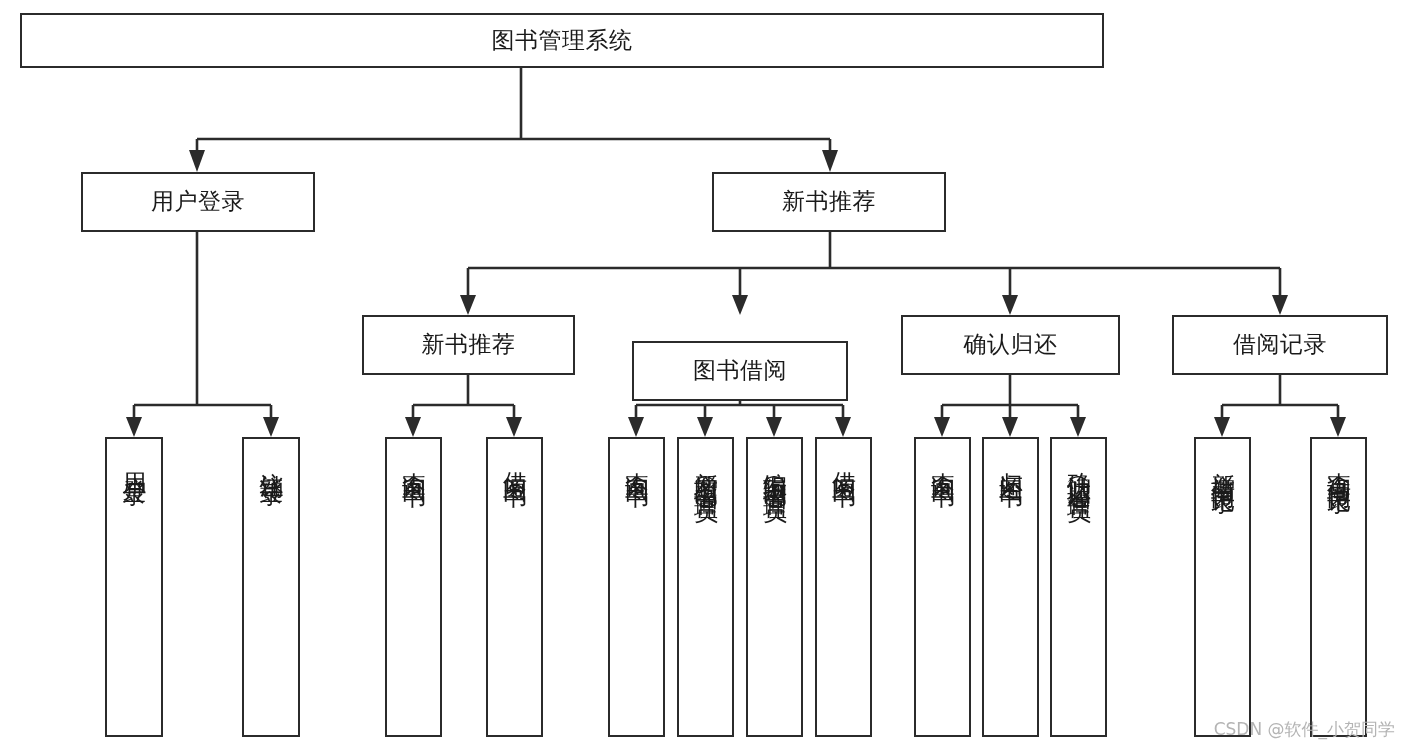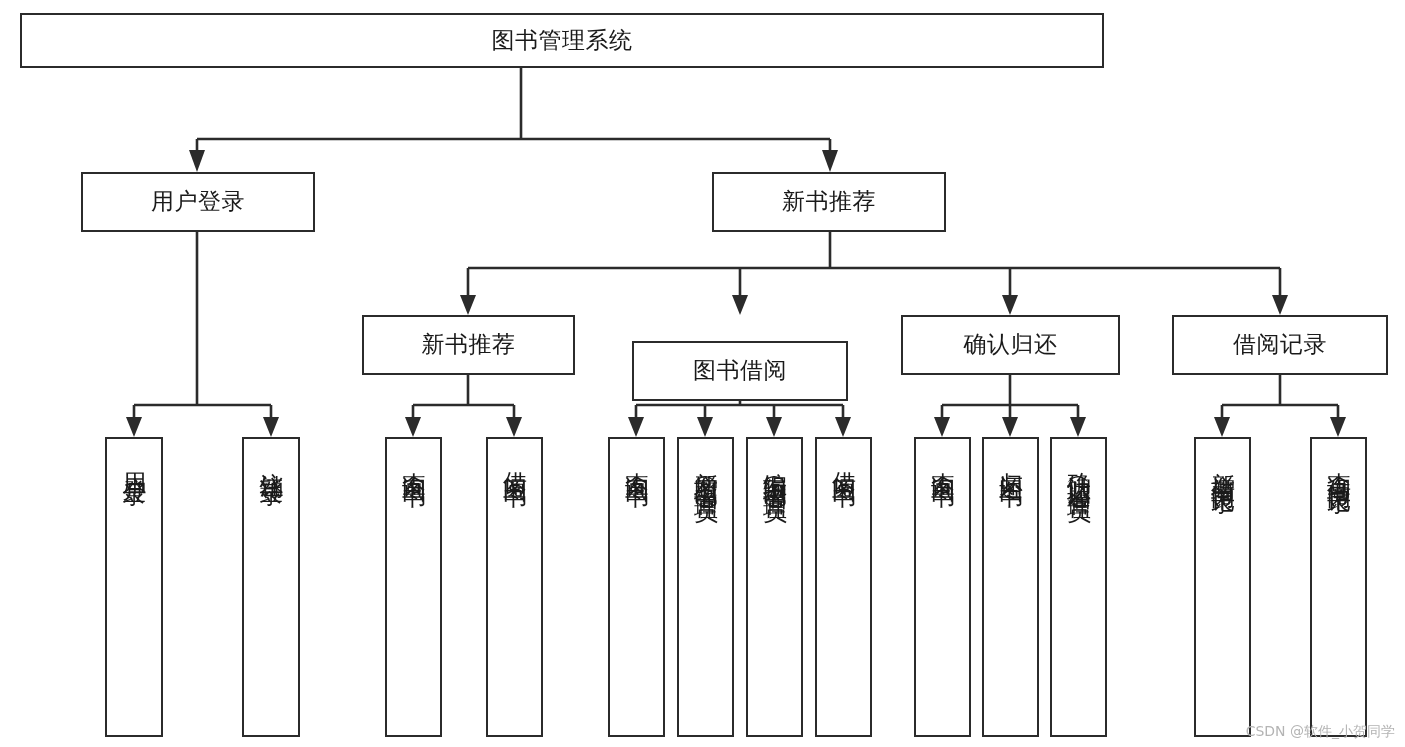--- a/index.html
+++ b/index.html
@@ -61,21 +61,21 @@
     text-orientation: upright;
     font-size: 24px;
     line-height: 1.05;
     letter-spacing: 4px;
     white-space: nowrap;
   }
   .watermark {
     position: absolute;
     right: 10px;
     bottom: 6px;
-    font-size: 14px;
+    font-size: 17px;
     color: #b4b4b4;
     white-space: nowrap;
     font-family: "DejaVu Sans", "Liberation Sans", sans-serif;
   }
 </style>
 </head>
 <body>
 
 <div id="diagram-root">
 

